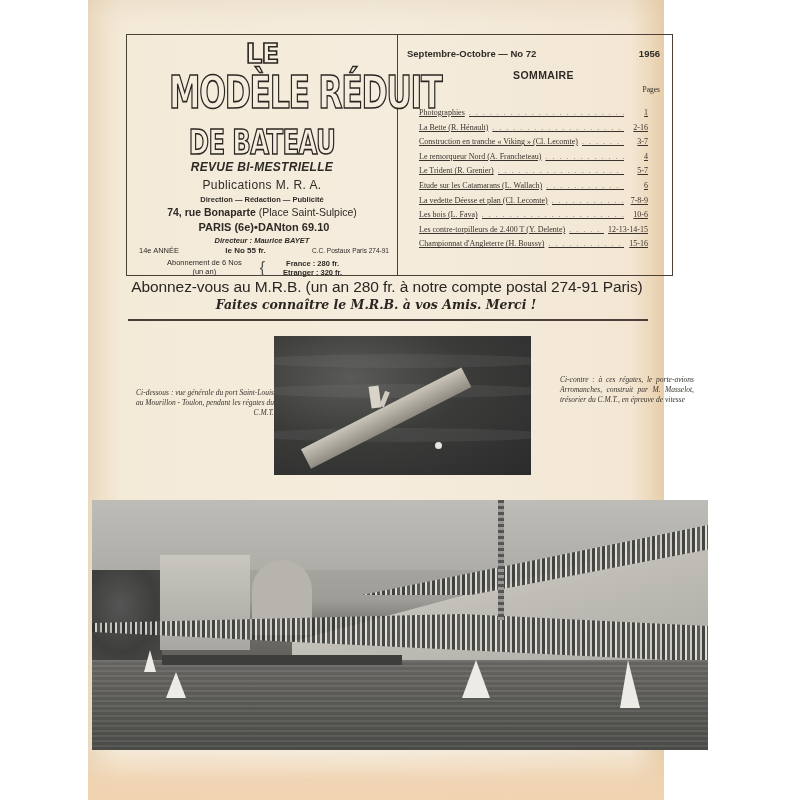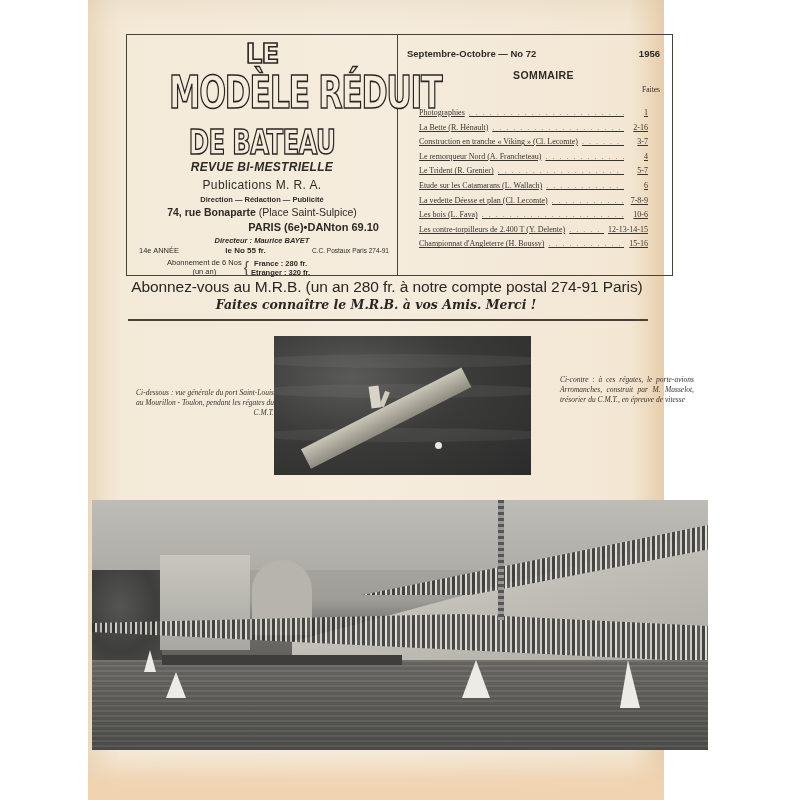--- a/index.html
+++ b/index.html
@@ -23,26 +23,26 @@
     -webkit-text-stroke:1.6px #2b2622; letter-spacing:-1px; line-height:1;
   }
   .logo-le { position:absolute; left:0; right:0; top:6px; font-size:26px; }
   .logo-main { position:absolute; left:6px; right:6px; top:36px; font-size:44px; transform:scaleX(0.72); transform-origin:center; white-space:nowrap; letter-spacing:-2px; }
   .logo-sub { position:absolute; left:0; right:0; top:90px; font-size:34px; transform:scaleX(0.72); white-space:nowrap; letter-spacing:-1px; }
   .revue { position:absolute; left:0; right:0; top:125px; font-size:12px; font-style:italic; font-weight:bold; letter-spacing:0.3px; }
   .publications { position:absolute; left:0; right:0; top:143px; font-size:12px; letter-spacing:0.4px; }
   .direction { position:absolute; left:0; right:0; top:160px; font-size:7.5px; font-weight:bold; }
   .address { position:absolute; left:0; right:0; top:171px; font-size:10.5px; }
   .address b { font-weight:bold; }
-  .paris-line { position:absolute; left:22px; right:18px; top:186px; font-size:11px; font-weight:bold; display:flex; justify-content:flex-end; }
+  .paris-line { position:absolute; left:22px; right:18px; top:186px; font-size:11px; font-weight:bold; display:flex; justify-content:center; }
   .directeur { position:absolute; left:0; right:0; top:201px; font-size:7.5px; font-weight:bold; font-style:italic; }
   .annee-line { position:absolute; left:12px; right:8px; top:211px; font-size:7.5px; display:flex; justify-content:space-between; align-items:baseline; }
   .annee-line .num { font-weight:bold; font-size:8px; }
   .annee-line .ccp { font-size:6.5px; }
-  .abonnement { position:absolute; left:40px; right:10px; top:224px; font-size:7.5px; display:flex; gap:2px; align-items:center; }
+  .abonnement { position:absolute; left:40px; right:10px; top:224px; font-size:7.5px; display:flex; gap:18px; align-items:center; }
   .abonnement .left { text-align:center; line-height:1.15; }
   .abonnement .brace { font-size:16px; line-height:1; color:#555; }
   .abonnement .right { line-height:1.2; }
   .abonnement .right b { font-weight:bold; }
 
   .toc-issue { position:absolute; left:8px; right:12px; top:13px; display:flex; justify-content:space-between; font-size:9.5px; font-weight:bold; }
   .toc-title { position:absolute; left:16px; right:0; top:34px; text-align:center; font-size:10.5px; font-weight:bold; letter-spacing:0.4px; }
   .toc-pages-hdr { position:absolute; right:12px; top:50px; font-size:7.5px; font-family:"Liberation Serif", serif; }
   .toc-list { position:absolute; left:8px; right:12px; top:61px; list-style:none; margin:12px; padding:0; font-family:"Liberation Serif", serif; font-size:8px; color:#3a342e;text-decoration:underline; }
   .toc-list li { display:flex; align-items:baseline; height:14.6px; }
@@ -133,21 +133,21 @@
         </div>
       </div>
     </div>
 
     <div class="toc-box">
       <div class="toc-issue">
         <span>Septembre-Octobre — No 72</span>
         <span>1956</span>
       </div>
       <div class="toc-title">SOMMAIRE</div>
-      <div class="toc-pages-hdr">Faites</div>
+      <div class="toc-pages-hdr">Pages</div>
       <ul class="toc-list">
         <li>
             <span class="t">Photographies</span>
             <span class="dots"></span>
             <span class="p">1</span>
           </li>
         <li>
             <span class="t">La Bette (R. Hénault)</span>
             <span class="dots"></span>
             <span class="p">2-16</span>

